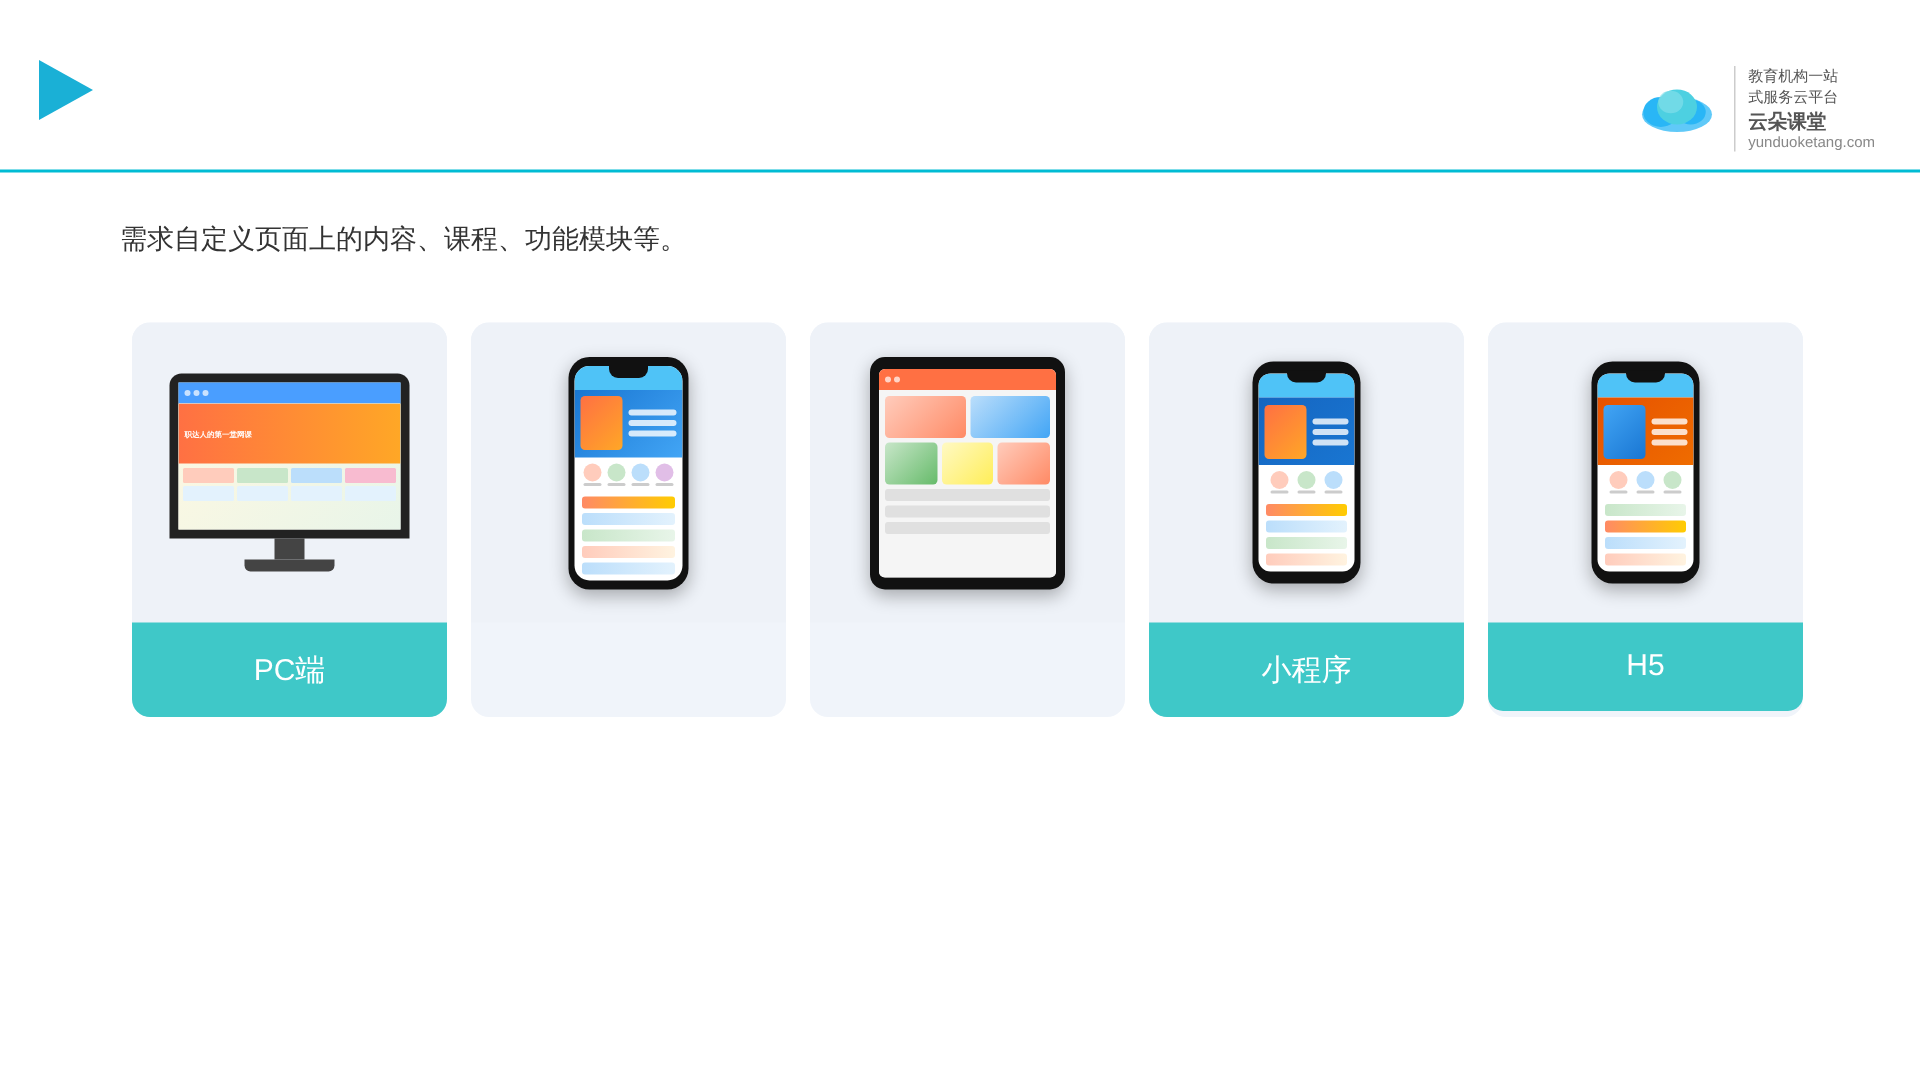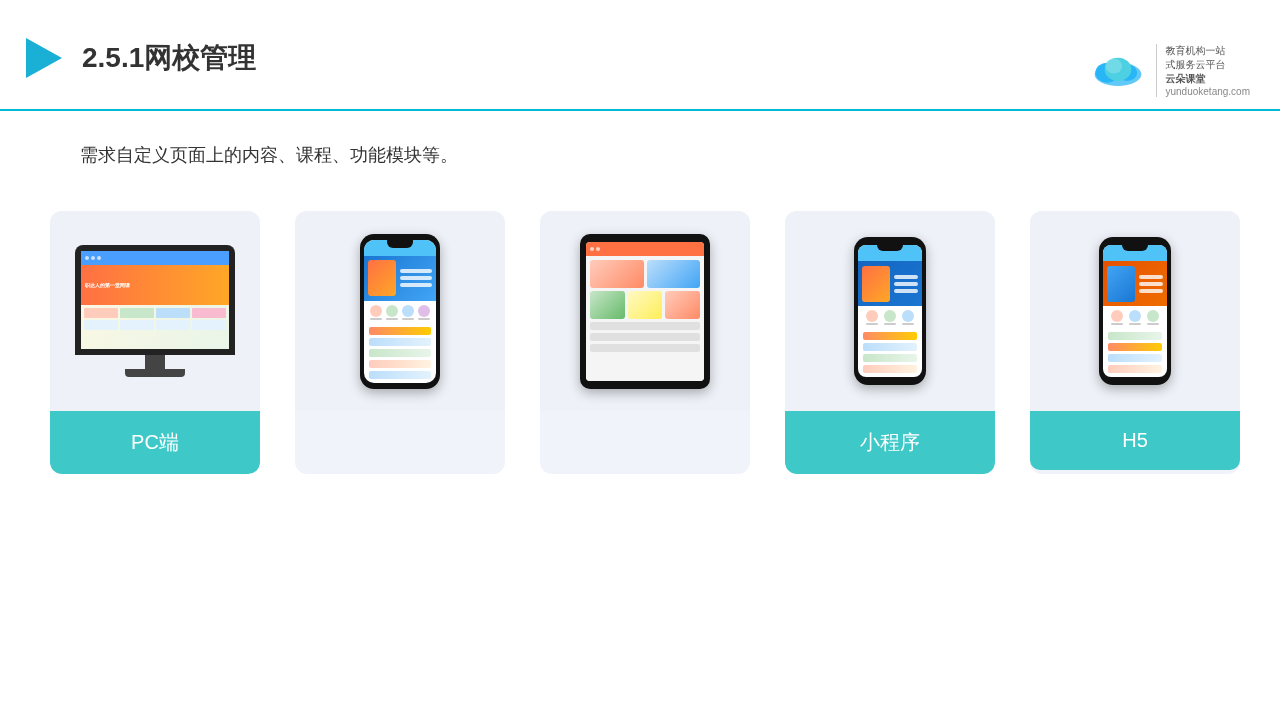--- a/index.html
+++ b/index.html
@@ -52,21 +52,21 @@
     }
 
     .logo-text-area {
       display: flex;
       flex-direction: column;
       border-left: 1px solid #ccc;
       padding-left: 8px;
     }
 
     .logo-name {
-      font-size: 10px;
+      font-size: 13px;
       color: #555;
       font-weight: 600;
     }
 
     .logo-url {
       font-size: 10px;
       color: #888;
     }
 
     .logo-slogan {
@@ -78,21 +78,21 @@
     .description {
       padding: 28px 80px 10px 80px;
       font-size: 18px;
       color: #333;
       line-height: 1.8;
     }
 
     
     .cards-container {
       display: flex;
-      gap: 35px;
+      gap: 16px;
       padding: 30px 40px 20px 50px;
       justify-content: center;
     }
 
     .card {
       background: #f0f4fa;
       border-radius: 12px;
       width: 210px;
       display: flex;
       flex-direction: column;
@@ -441,21 +441,20 @@
   </style>
 </head>
 <body>
 
 <div class="header">
   <div class="header-left">
 
     <svg class="play-icon" viewBox="0 0 48 48">
       <polygon points="6,4 42,24 6,44" fill="#1ab0d6"></polygon>
     </svg>
-    <span class="page-title">2.5.1网校管理</span>
   </div>
 
   <div class="logo-area">
 
     <svg class="logo-cloud" viewBox="0 0 70 48">
       <ellipse cx="35" cy="28" rx="28" ry="14" fill="#4fc3f7" opacity="0.9"></ellipse>
       <ellipse cx="22" cy="26" rx="14" ry="12" fill="#29b6f6"></ellipse>
       <ellipse cx="46" cy="26" rx="12" ry="10" fill="#29b6f6"></ellipse>
       <ellipse cx="35" cy="22" rx="16" ry="14" fill="#4dd0e1"></ellipse>
 

